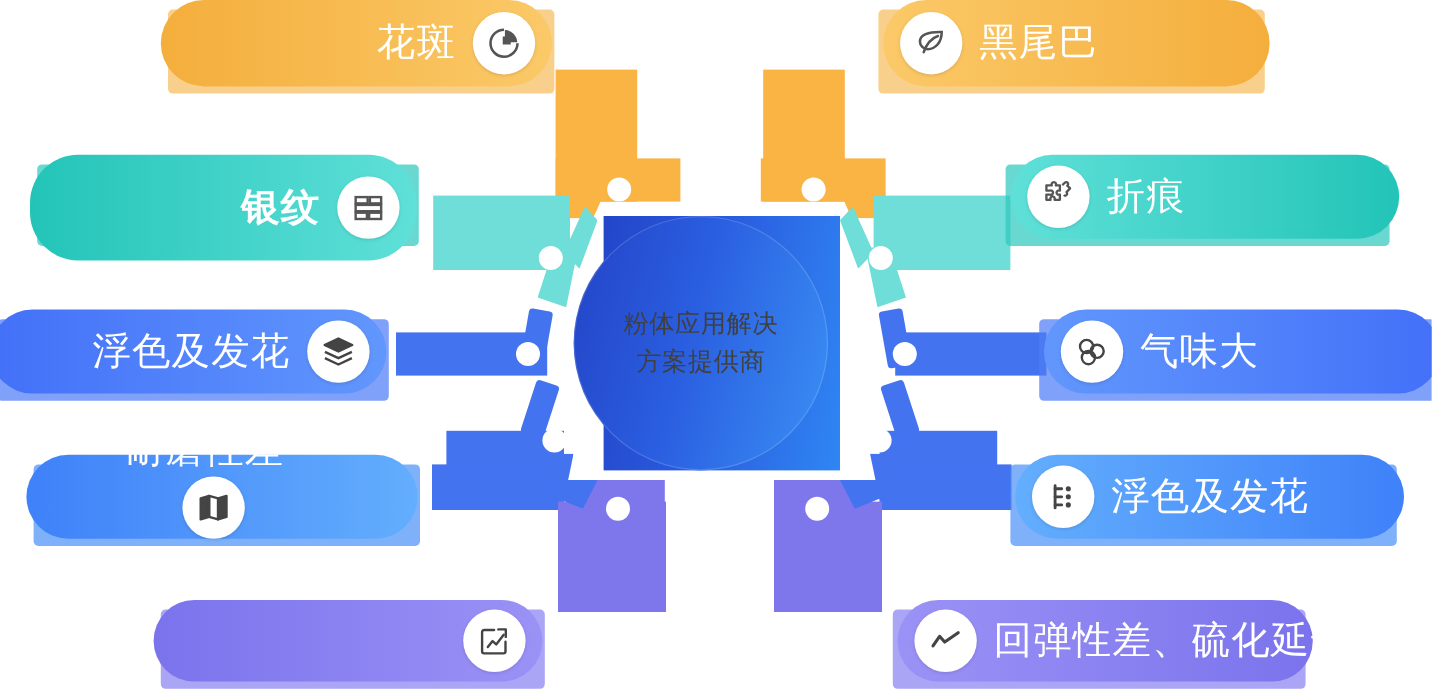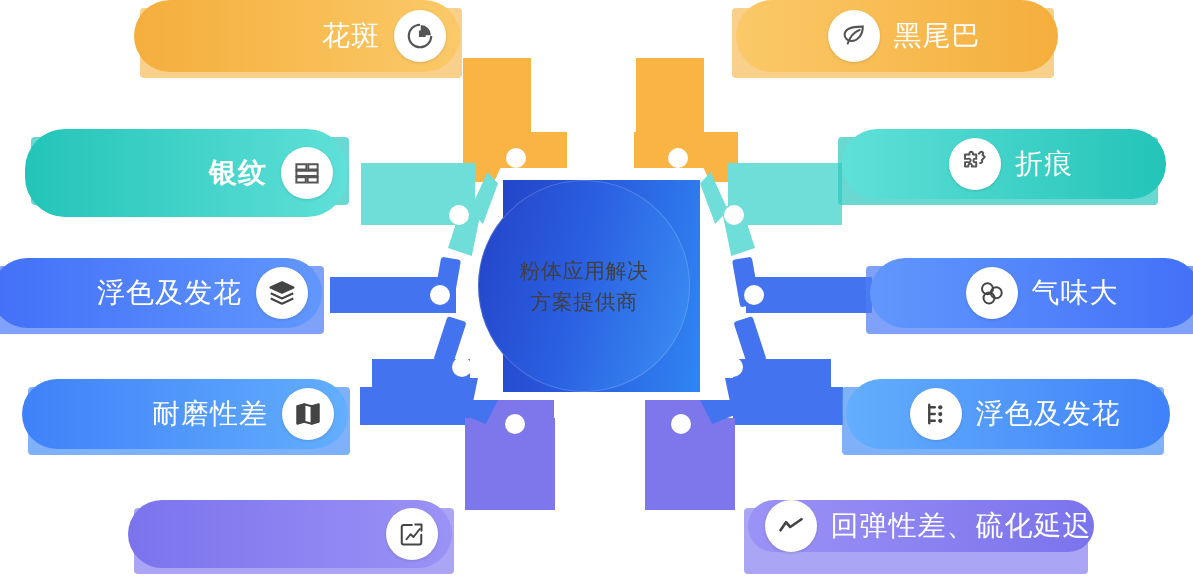--- a/index.html
+++ b/index.html
@@ -39,34 +39,34 @@
   
   .node{position:absolute;z-index:12;}
   .node .backing{
     position:absolute;border-radius:4px;opacity:.72;
   }
   .pill{
     position:absolute;border-radius:40px;display:flex;align-items:center;
     box-sizing:border-box;
   }
   .pill .label{
-    color:#ffffff;font-size:28px;letter-spacing:1px;white-space:nowrap;
+    color:#ffffff;font-size:32px;letter-spacing:1px;white-space:nowrap;
   }
   .badge{
     width:52px;height:52px;border-radius:50%;background:#ffffff;
     display:flex;align-items:center;justify-content:center;flex:0 0 auto;
     box-shadow:0 1px 3px rgba(0,0,0,.13);
   }
   .badge svg{display:block;}
 
   
   .pill.r{justify-content:flex-end;padding-right:14px;}
   .pill.r .label{margin-right:14px;}
   
-  .pill.l{justify-content:center;padding-left:14px;}
+  .pill.l{justify-content:flex-start;padding-left:14px;}
   .pill.l .label{margin-left:14px;}
 </style>
 </head>
 <body>
 
 <div id="stage">
 
   <div>
 
     <div class="conn" style="left:463px;top:58px;width:68px;height:110px;background:#F9B444;z-index:3;"></div>
@@ -226,21 +226,21 @@
           <circle cx="9.6" cy="16" r="4.4"></circle>
         </svg>
       </span>
       <span class="label">气味大</span>
     </div>
   </div>
 
   <div class="node" style="left:22px;top:379px;">
     <div class="backing" style="left:6px;top:8px;width:322px;height:68px;background:#4E93F9;"></div>
     <div class="pill r" style="left:0px;top:0px;width:326px;height:70px;
-                background:linear-gradient(90deg,#3F81F9 0%,#63AEFD 100%);">
+                background:linear-gradient(90deg,#3F81F9 0%,#63AEFD 100%);flex-direction:column;">
       <span class="label">耐磨性差</span>
       <span class="badge">
         <svg width="30" height="30" viewBox="0 0 24 24" fill="none" stroke="#444" stroke-width="1.6" stroke-linejoin="round">
           <path d="M3.4 5.8 9 4.2v14L3.4 19.8z" fill="#444"></path>
           <path d="M9 4.2 15 5.8v14L9 18.2z"></path>
           <path d="M15 5.8 20.6 4.2v14L15 19.8z" fill="#444"></path>
         </svg>
       </span>
     </div>
   </div>
@@ -273,21 +273,21 @@
           <path d="M19.4 12.6v6.4a1.4 1.4 0 0 1-1.4 1.4H5.2a1.4 1.4 0 0 1-1.4-1.4V6.2a1.4 1.4 0 0 1 1.4-1.4h6.6"></path>
           <path d="M7.6 16.2l3.2-4 2.4 2.2 5-6.4"></path>
           <path d="M14.6 4.4h5v5"></path>
         </svg>
       </span>
     </div>
   </div>
 
   <div class="node" style="left:744px;top:500px;">
     <div class="backing" style="left:0px;top:8px;width:344px;height:66px;background:#8982F0;"></div>
-    <div class="pill l" style="left:4px;top:0px;width:346px;height:52px;
+    <div class="pill l" style="left:4px;top:0px;width:346px;height:68px;
                 background:linear-gradient(90deg,#9B92F6 0%,#7A73EC 100%);">
       <span class="badge">
         <svg width="30" height="30" viewBox="0 0 24 24" fill="none" stroke="#444" stroke-width="2.1" stroke-linecap="round" stroke-linejoin="round">
           <path d="M3.6 15.4 8 9l3.4 3.8L20.4 6.6"></path>
         </svg>
       </span>
       <span class="label">回弹性差、硫化延迟</span>
     </div>
   </div>
 

